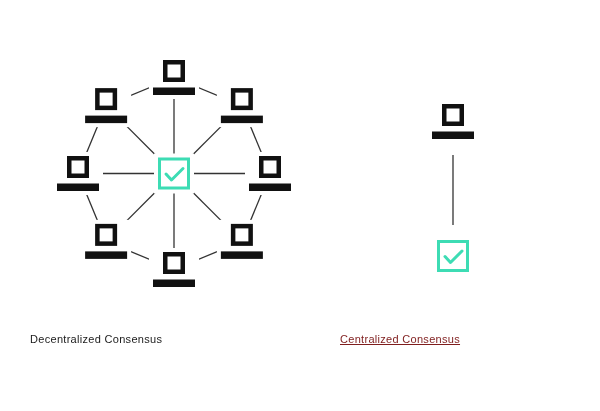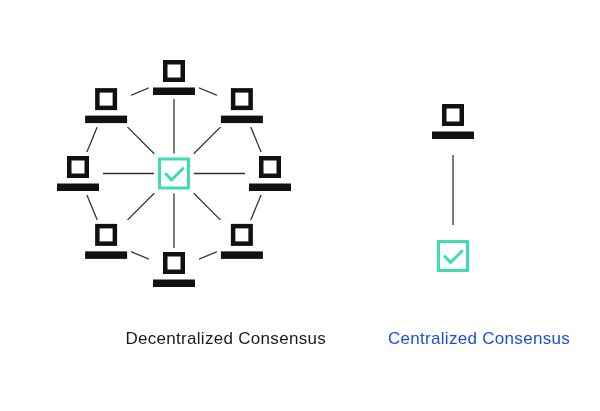--- a/index.html
+++ b/index.html
@@ -10,25 +10,25 @@
     font-family: "Liberation Sans", sans-serif;
     background: #ffffff;
   }
   .fig { position: absolute; }
   .fig svg { display: block; overflow: visible; }
   #fig-decentralized { left: 30px; top: 30px; }
   #fig-centralized  { left: 398px; top: 90px; }
   .caption {
     position: absolute;
     top: 330px;
-    font-size: 17px;
+    font-size: 11px;
     font-weight: 500;
     letter-spacing: 0.3px;
     line-height: 18px;
-    text-align: right;
+    text-align: left;
     white-space: nowrap;
   }
   #caption-decentralized { left: 30px;  width: 296px; }
   #caption-centralized   { left: 340px; width: 230px; }
 </style>
 </head>
 <body style="background: rgb(255, 255, 255);">
 
 <div class="fig" id="fig-decentralized">
   <svg id="svg-decentralized" width="290" height="272" viewBox="0 0 290 272">
@@ -107,13 +107,13 @@
       <g transform="translate(55,166)">
         <rect x="-20" y="-20" width="40" height="40" fill="#ffffff"></rect>
         <rect x="-14.5" y="-14.5" width="29" height="29" fill="#ffffff" stroke="#3ddcb4" stroke-width="3"></rect>
         <polyline points="-8,0.5 -2.5,6.5 9,-5" fill="none" stroke="#3ddcb4" stroke-width="3" stroke-linecap="round" stroke-linejoin="round"></polyline>
       </g>
     </svg>
 </div>
 
 <div class="caption" id="caption-decentralized" style="color: rgb(27, 27, 27);">Decentralized Consensus</div>
 
-<div class="caption" id="caption-centralized" style="color: #1d4ed8;">Centralized Consensus</div>
+<div class="caption" id="caption-centralized" style="color: #7f1d1d; text-decoration: underline;">Centralized Consensus</div>
 
 </body></html>

